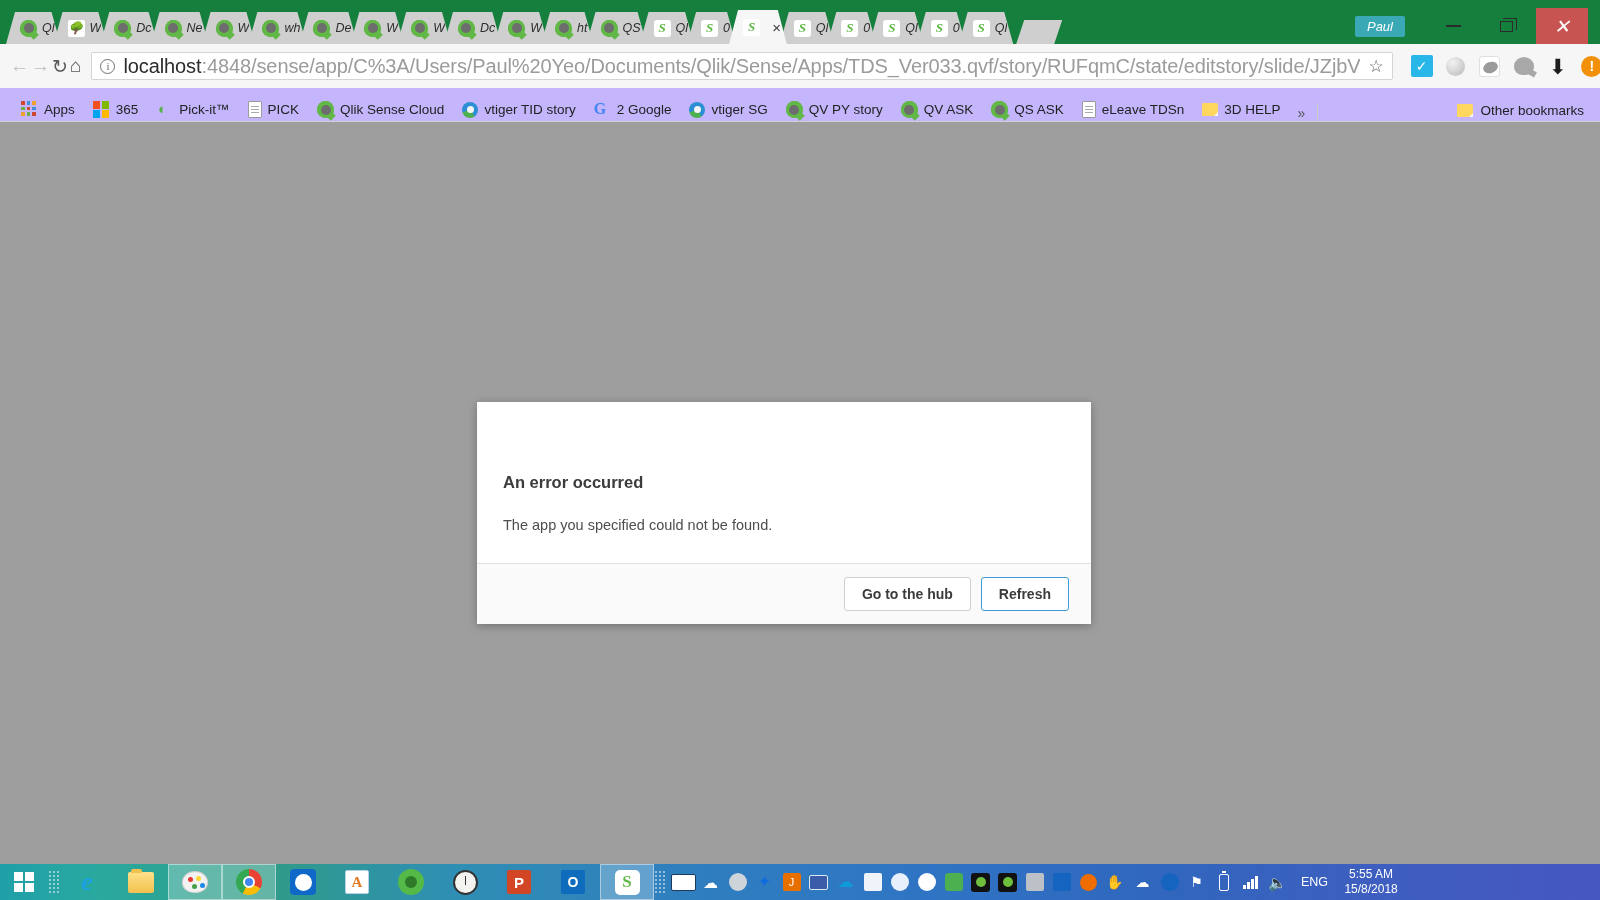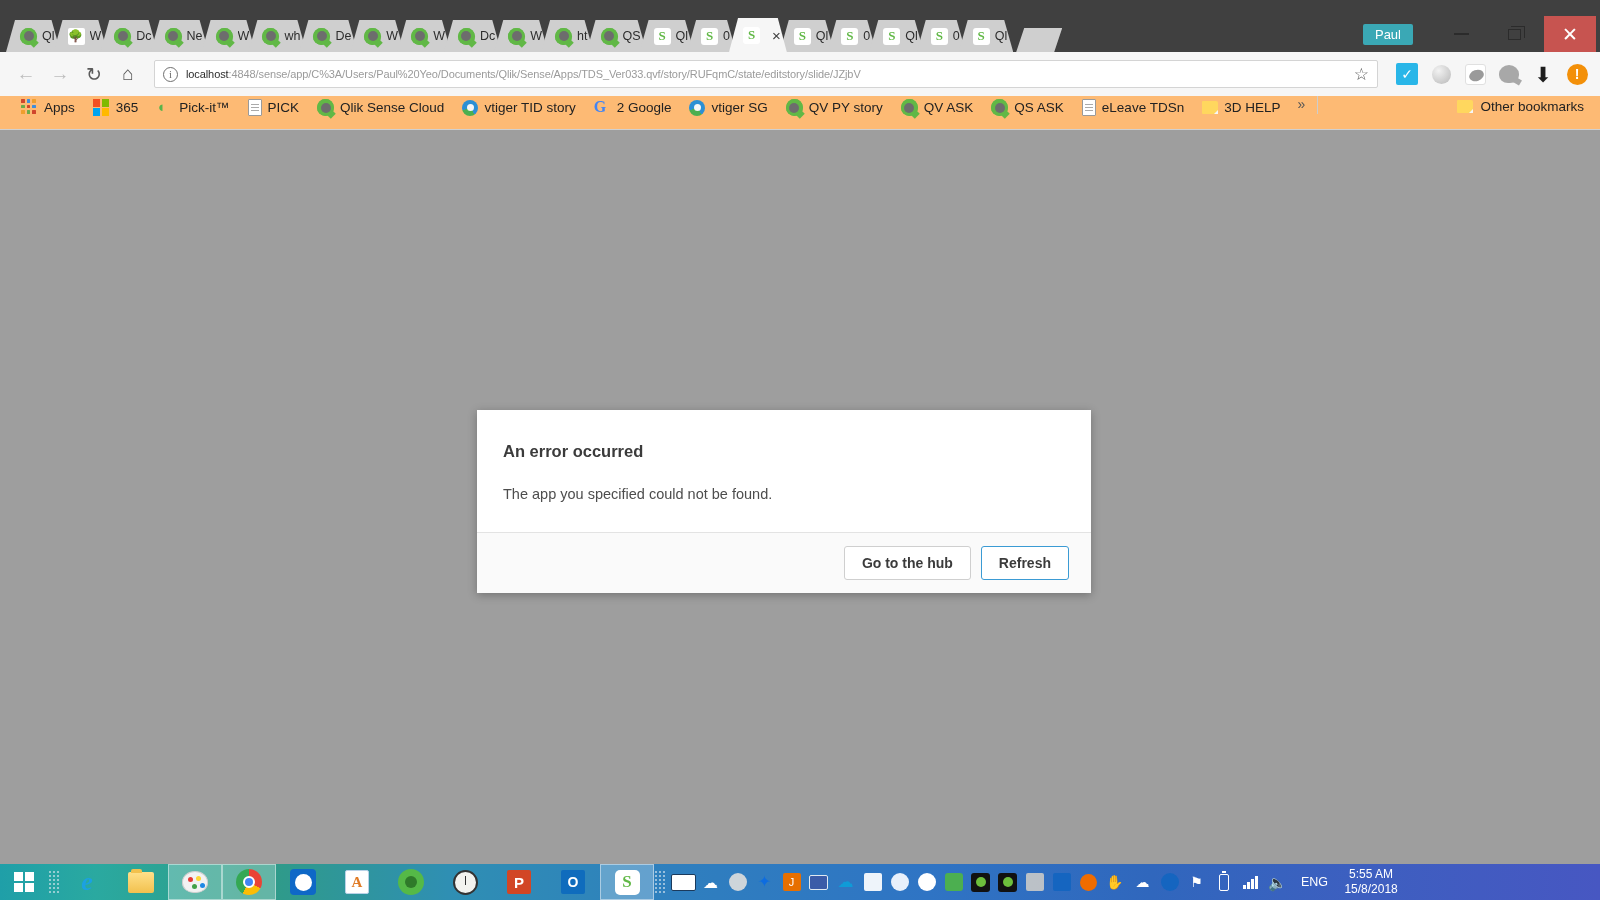--- a/index.html
+++ b/index.html
@@ -8,26 +8,27 @@
     font-family: "Liberation Sans", sans-serif;
     overflow: hidden;
     background: #9e9e9e;
   }
 
   
   .browser { width: 1600px; height: 864px; display: flex; flex-direction: column; }
 
   
   .tabstrip {
-    height: 52px;
-    background: #404040;
+    height: 44px;
+    background: #15803d;
     display: flex;
     align-items: flex-end;
     position: relative;
     padding-left: 6px;
+    font-style: italic;
   }
   .tab {
     position: relative;
     height: 32px;
     display: flex;
     align-items: center;
     gap: 5px;
     padding: 0 6px 0 14px;
     margin-right: -7px;
     background: #cfcfcf;
@@ -95,21 +96,21 @@
     font-size: 13px; color: #555;
   }
   .fav-tree::after { content: "\1F333"; font-size: 12px; }
 
   
   .wincontrols {
     margin-left: auto;
     display: flex;
     align-items: center;
     height: 36px;
-    padding-right: 4px;
+    padding-right: 12px;
     gap: 7px;
   }
   .user-chip {
     background: #3aa8b5; color: #fff;
     font-size: 13px; padding: 3px 12px;
     margin-right: 18px; border-radius: 2px;
   }
   .wbtn {
     width: 46px; height: 30px;
     display: flex; align-items: center; justify-content: center;
@@ -141,21 +142,21 @@
     background: #fff; border: 1px solid #d4d4d4; border-radius: 2px;
     display: flex; align-items: center; padding: 0 8px;
     font-size: 15px;
   }
   .info-ico {
     width: 15px; height: 15px; border: 1.4px solid #6f6f6f;
     border-radius: 50%; color: #6f6f6f; font-size: 11px;
     display: flex; align-items: center; justify-content: center;
     font-family: "Liberation Serif", serif; margin-right: 8px; flex: 0 0 auto;
   }
-  .url { color: #9b9b9b; font-size: 11px; white-space: nowrap; overflow: hidden; letter-spacing: -0.1px; }
+  .url { color: #9b9b9b; font-size: 20px; white-space: nowrap; overflow: hidden; letter-spacing: -0.1px; }
   .url .host { color: #2c2c2c; }
   .star { font-size: 17px; color: #5a5a5a; margin-left: auto; padding-left: 8px; }
 
   .ext { width: 26px; height: 26px; margin-left: 6px; flex: 0 0 auto;
          display: flex; align-items: center; justify-content: center; }
   .ext-check { background: #29b6e8; border-radius: 2px; color: #fff; font-size: 14px; width: 22px; height: 22px; }
   .ext-circle { width: 19px; height: 19px; border-radius: 50%;
                 background: radial-gradient(circle at 35% 30%, #f2f2f2, #b8b8b8); }
   .ext-badge { width: 21px; height: 21px; background: #fff; border-radius: 3px;
                border: 1px solid #e0e0e0; position: relative; overflow: hidden; }
@@ -166,22 +167,22 @@
                background: #a8a8a8; position: relative; }
   .ext-globe::after { content: ""; position: absolute; right: -2px; bottom: -1px;
                width: 8px; height: 6px; background: #a8a8a8; transform: rotate(30deg); }
   .ext-down { color: #1d1d1d; font-size: 21px; line-height: 1; }
   .ext-warn { width: 21px; height: 21px; border-radius: 50%; background: #f39009;
               color: #fff; font-size: 14px; font-weight: bold;
               display: flex; align-items: center; justify-content: center; }
 
   
   .bookmarks {
-    height: 34px; background: #fdba74;
-    display: flex; align-items: flex-start; gap: 0;
+    height: 34px; background: #c4b5fd;
+    display: flex; align-items: flex-end; gap: 0;
     padding: 0 12px;
     border-bottom: 1px solid #d0d0d0;
     font-size: 13.5px; color: #222;
     white-space: nowrap;
   }
   .bm { display: flex; align-items: center; gap: 6px; padding: 3px 9px; flex: 0 0 auto; }
   .bm-label { font-size: 13.5px; color: #222; }
   .bico { width: 17px; height: 17px; flex: 0 0 auto; position: relative; }
   .bico-apps {
     display: grid; grid-template-columns: repeat(3, 3.5px);
@@ -235,21 +236,21 @@
   }
 
   
   .dialog {
     position: absolute;
     left: 477px; top: 280px;
     width: 614px;
     background: #fff;
     box-shadow: 0 2px 9px rgba(0,0,0,0.28);
   }
-  .dialog-body { padding: 32px 26px 30px 26px; }
+  .dialog-body { padding: 24px 26px 30px 26px; margin-top: 47px; }
   .dialog-title {
     font-size: 16.5px; font-weight: bold; color: #3b3b3b;
     margin-bottom: 25px;
   }
   .dialog-msg { font-size: 14.5px; color: #4d4d4d; }
   .dialog-footer {
     border-top: 1px solid #e3e3e3;
     background: #fafafa;
     padding: 13px 22px;
     display: flex; justify-content: flex-end; gap: 10px;

